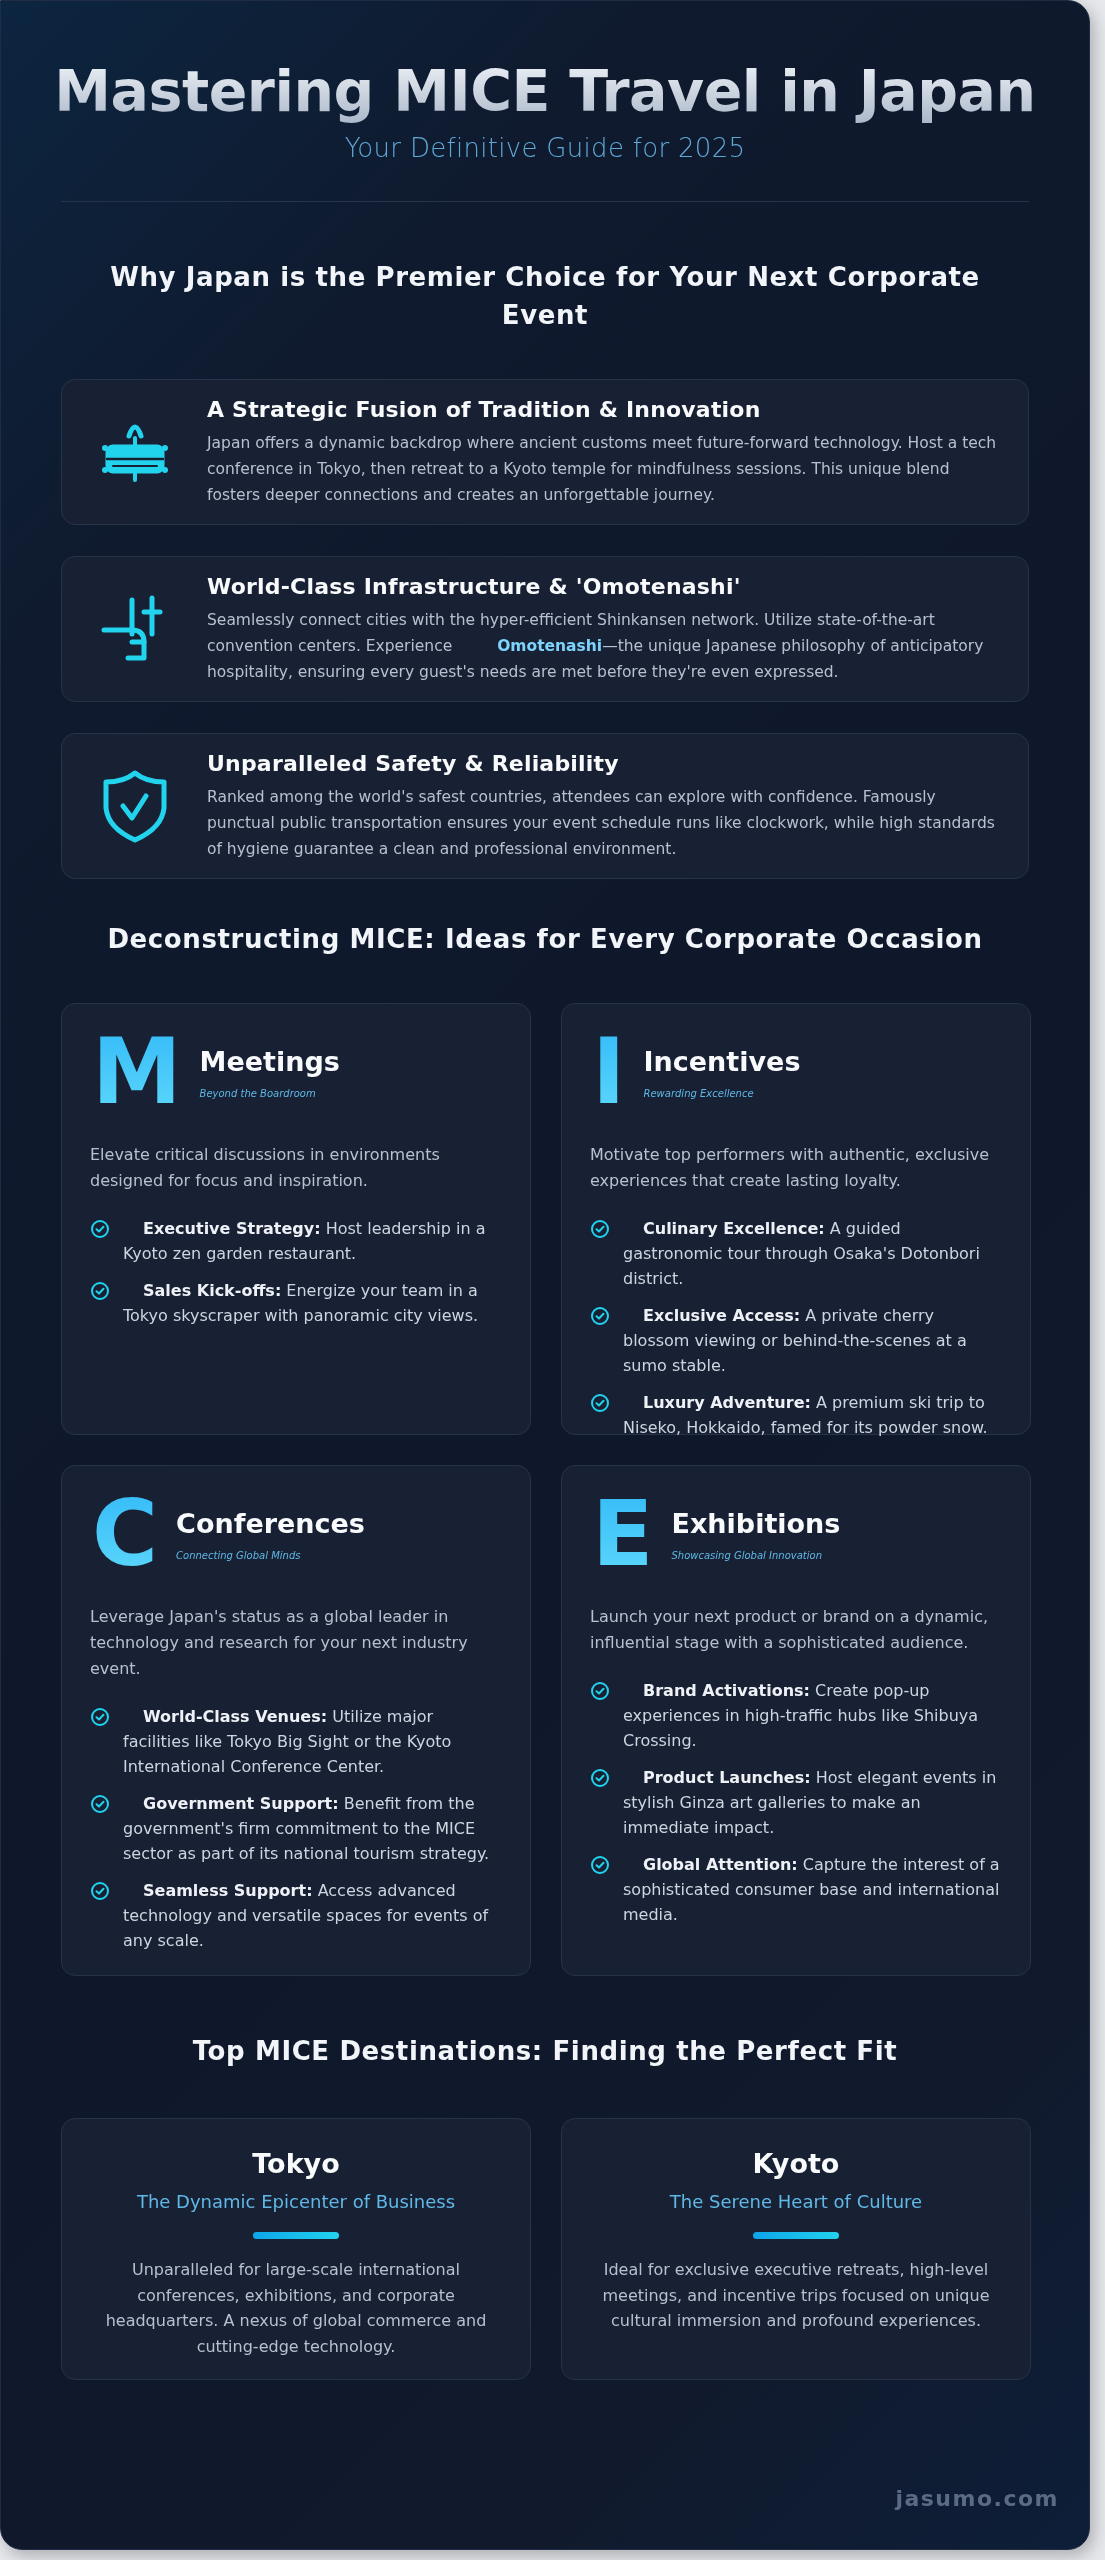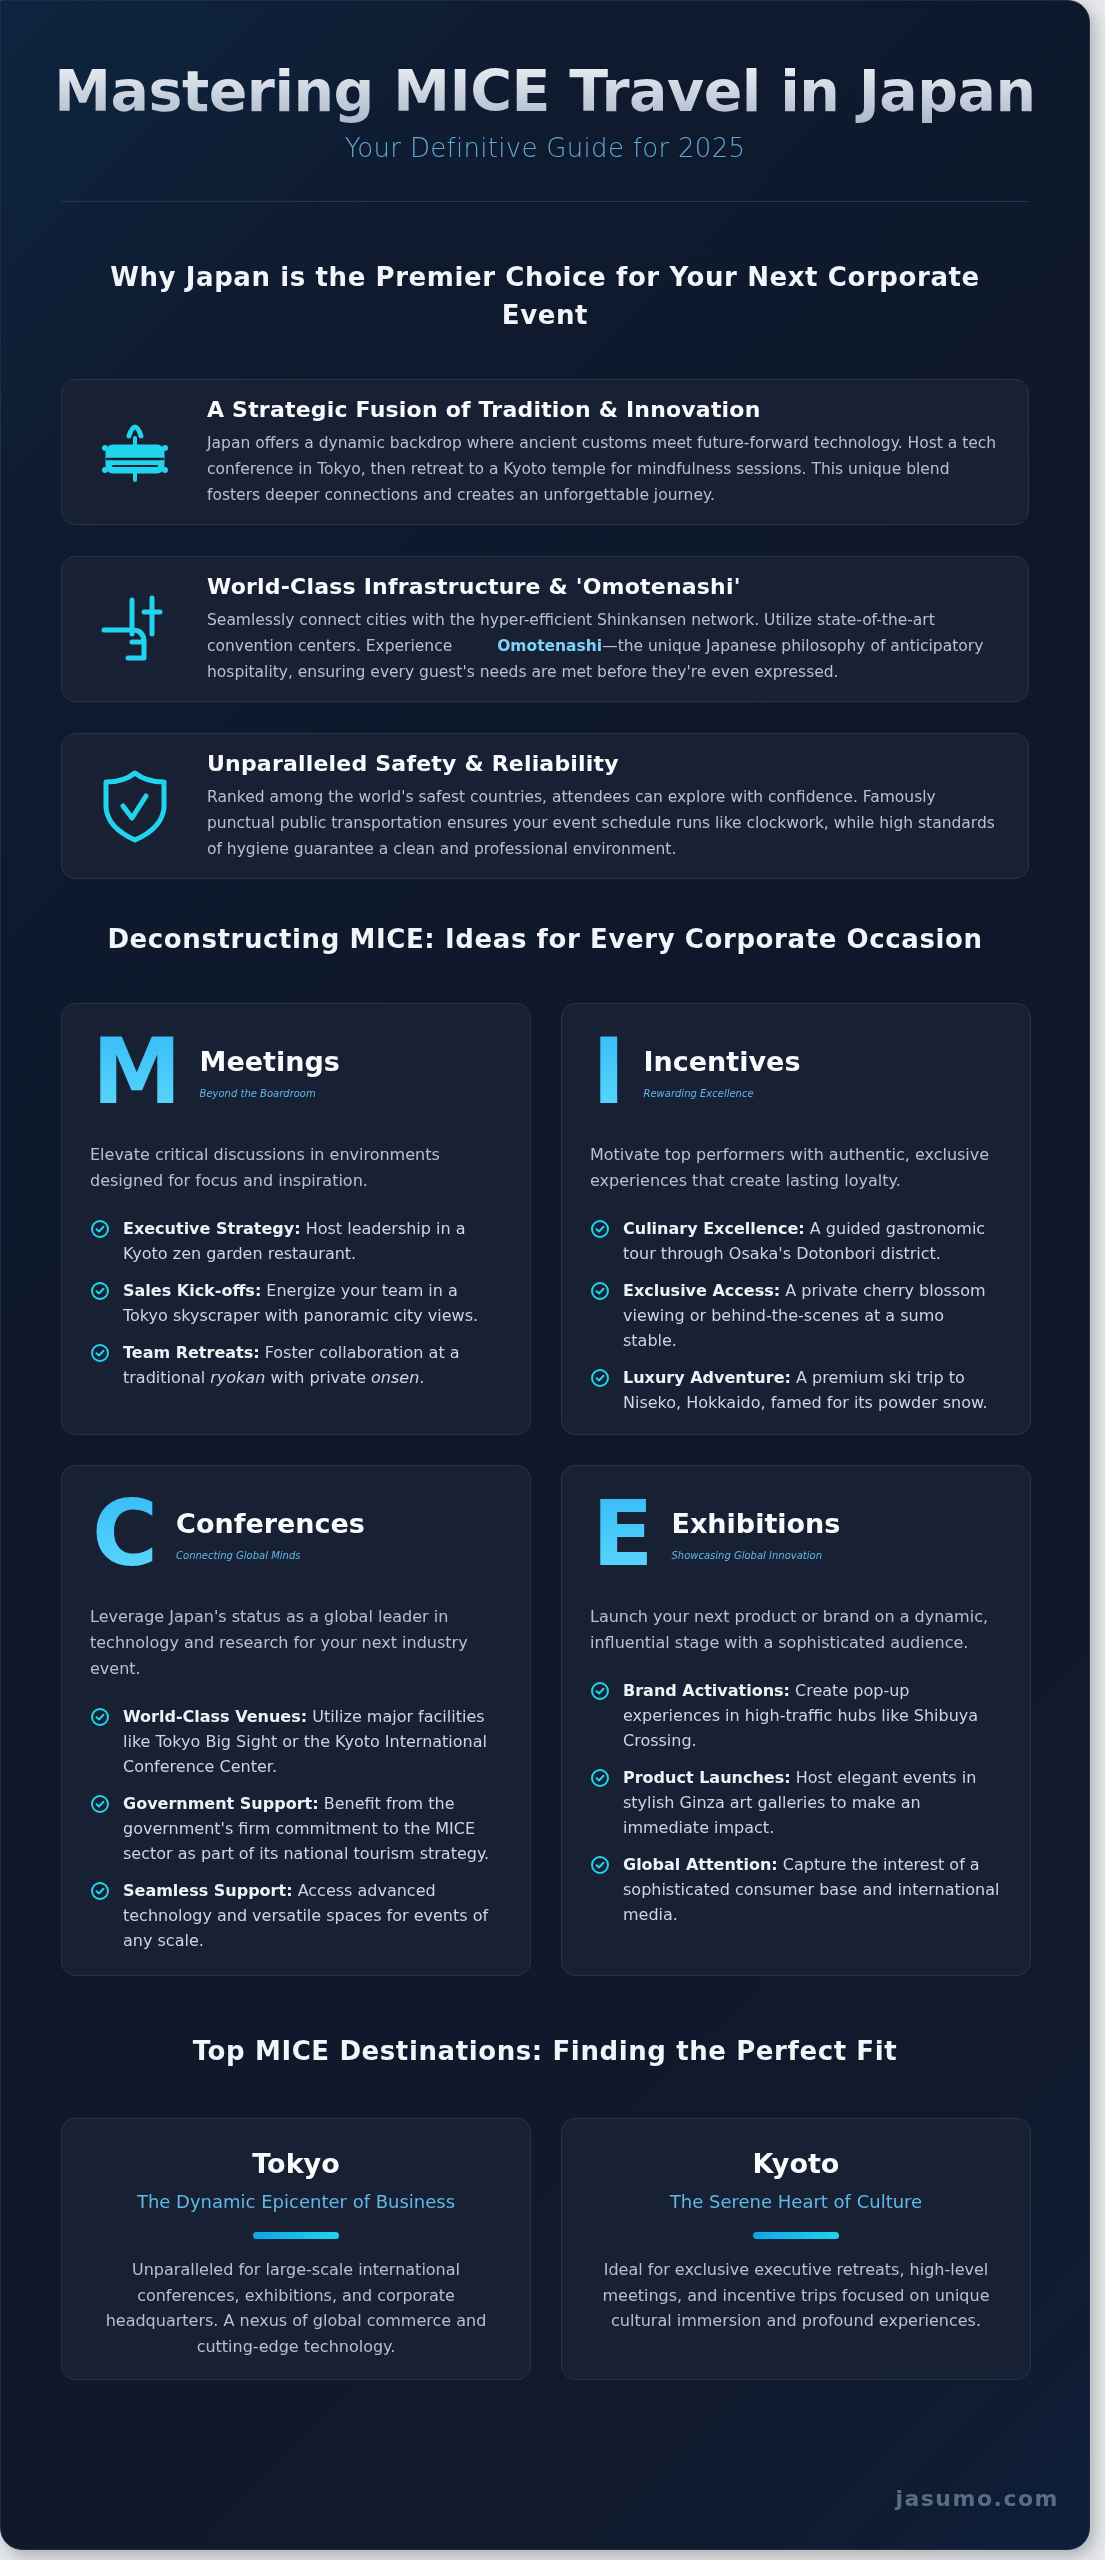--- a/index.html
+++ b/index.html
@@ -61,21 +61,21 @@
     -webkit-background-clip: text; background-clip: text; color: transparent;
     margin-right: 18px; margin-left: 2px;
   }
   .mice-name { color: #f8fafc; font-size: 27px; font-weight: bold; line-height: 32px; }
   .mice-tag { color: #5fb8e6; font-size: 10px; font-style: italic; margin-top: 10px; }
   .mice-desc { color: #b7c0cf; font-size: 16px; line-height: 26px; margin-top: 30px; }
   .mice-list { list-style: none; margin: 22px 0 0 0; padding: 0; }
   .mice-list li { display: flex; color: #cdd5e0; font-size: 16px; line-height: 25px; margin-bottom: 12px; }
   .mice-list li:last-child { margin-bottom: 0; }
   .check { flex-shrink: 0; width: 20px; height: 20px; margin: 3px 13px 0 0; }
-  .mice-list b { color: #eef2f7; }
+  .mice-list b { color: #eef2f7; margin-left: 20px; }
 
   .s3-title { margin-top: 56px; width: 1000px; }
   .dest-grid {
     display: grid; grid-template-columns: 470px 470px; column-gap: 30px;
     margin: 48px 60px 0 60px;
   }
   .dest-card {
     background: #182033; border: 1px solid #273349; border-radius: 14px;
     height: 262px; box-sizing: border-box; text-align: center; padding: 28px 34px 0 34px;
   }
@@ -180,27 +180,20 @@
               </svg>
             <span><b>Executive Strategy:</b><span> Host leadership in a Kyoto zen garden restaurant.</span></span>
           </li>
           <li>
             <svg class="check" viewBox="0 0 20 20" fill="none" stroke="#22d3ee" stroke-width="2">
                 <circle cx="10" cy="10" r="8"></circle>
                 <path d="M6.5 10.2 L9 12.5 L13.5 7.8" stroke-linecap="round" stroke-linejoin="round"></path>
               </svg>
             <span><b>Sales Kick-offs:</b><span> Energize your team in a Tokyo skyscraper with panoramic city views.</span></span>
           </li>
-          <li>
-            <svg class="check" viewBox="0 0 20 20" fill="none" stroke="#22d3ee" stroke-width="2">
-                <circle cx="10" cy="10" r="8"></circle>
-                <path d="M6.5 10.2 L9 12.5 L13.5 7.8" stroke-linecap="round" stroke-linejoin="round"></path>
-              </svg>
-            <span><b>Team Retreats:</b><span> Foster collaboration at a traditional </span><i>ryokan</i><span> with private </span><i>onsen</i><span>.</span></span>
-          </li>
         </ul>
       </div>
 
       <div class="mice-card" style="height:432px;">
         <div class="mice-head">
           <div class="mice-letter">I</div>
           <div>
             <div class="mice-name">Incentives</div>
             <div class="mice-tag">Rewarding Excellence</div>
           </div>

